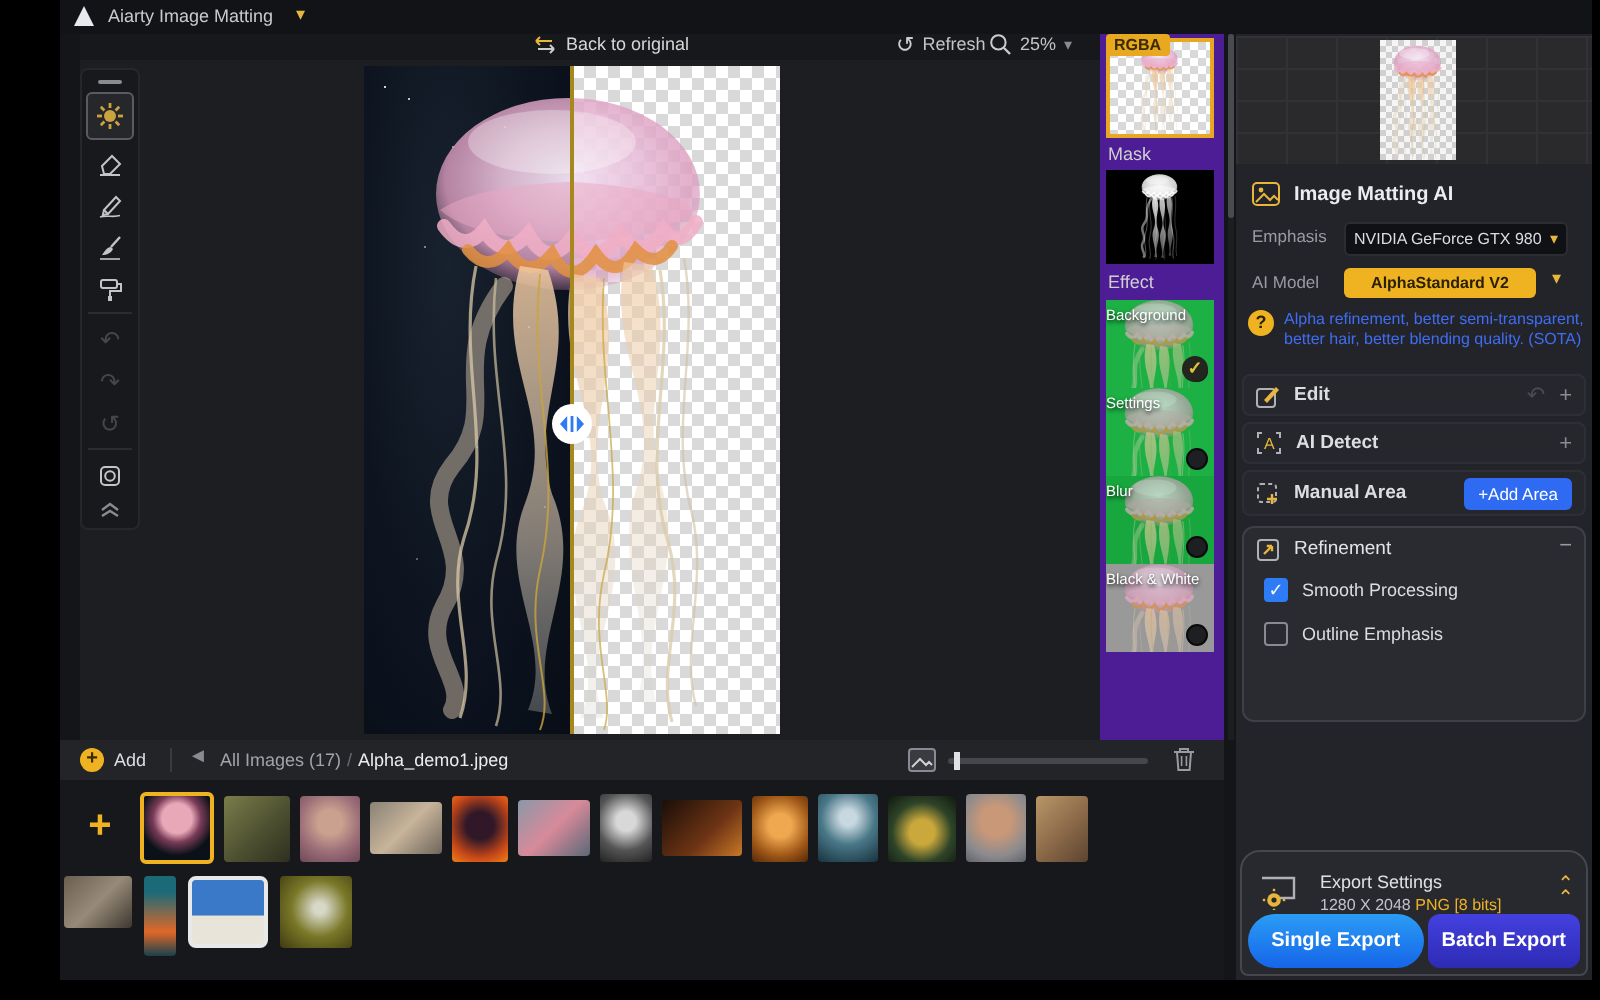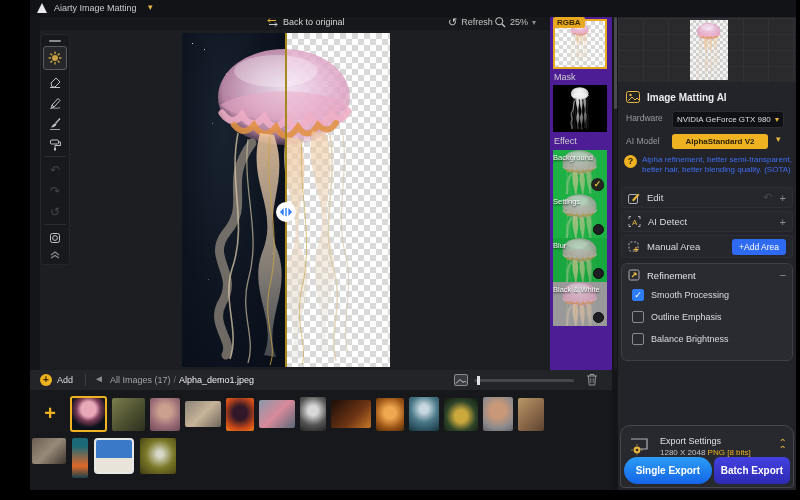--- a/index.html
+++ b/index.html
@@ -96,28 +96,28 @@
   #aimodel-pill { position:absolute; left:54px; top:117px; width:96px; height:15px; background:#efb322;
     border-radius:3px; color:#2a2000; font-size:8px; font-weight:bold; display:flex; align-items:center; justify-content:center; cursor:pointer; }
   #aimodel-chevron { position:absolute; left:158px; top:117px; color:#e8b63c; font-size:9px; cursor:pointer; }
   #hint-row { position:absolute; left:6px; top:138px; right:4px; display:flex; gap:5px; }
   #hint-qmark { width:13px; height:13px; border-radius:50%; background:#efb322; color:#2a2000; font-size:9px;
     font-weight:bold; text-align:center; line-height:13px; flex:0 0 13px; }
   #hint-text { font-size:8px; line-height:10px; color:#3f6df2; }
   .section-row { position:absolute; left:3px; right:3px; height:21px; border:1px solid #2e2f36; border-radius:4px;
     display:flex; align-items:center; gap:7px; padding:0 6px; background:#26272c; }
   #edit-row { top:170px; } #detect-row { top:194px; } #manual-row { top:218px; height:23px; }
-  .section-label { font-size:9.5px; color:#dcdce2; flex:1; }
+  .section-label { font-size:9.5px; color:#dcdce2; flex:1;font-weight:bold; }
   .row-action { font-size:11px; color:#8a8a92; cursor:pointer; }
   .row-action.dim { color:#4a4b52; }
   #add-area-btn { background:#2e6bf2; color:#fff; font-size:8.5px; height:16px; padding:0 7px; border-radius:3px;
     display:flex; align-items:center; gap:2px; cursor:pointer; }
   #refinement-box { position:absolute; left:3px; right:3px; top:246px; height:98px; background:#2a2b31;
     border:1px solid #3f4047; border-radius:6px; }
-  #refinement-header { display:flex; align-items:center; gap:7px; padding:5px 6px 3px; }
+  #refinement-header { display:flex; gap:7px; padding:5px 6px 3px; }
   #refinement-title { font-size:9.5px; color:#e2e2e8; flex:1; }
   #refinement-collapse { color:#9a9aa2; font-size:11px; cursor:pointer; line-height:8px; }
   .cb-row { display:flex; align-items:center; gap:7px; padding:5px 10px; cursor:pointer; }
   .cb-box { width:12px; height:12px; border-radius:2px; border:1px solid #8a8a92; background:transparent;
     color:#fff; font-size:9px; line-height:11px; text-align:center; }
   .cb-box.checked { background:#2e7bf6; border-color:#2e7bf6; }
   .cb-label { font-size:9px; color:#dcdce2; }
 
   
   #export-panel { position:absolute; left:590px; top:425px; right:2px; bottom:2px; background:#28292f;
@@ -368,21 +368,21 @@
       </div>
     </div>
     <div id="matting-title-row">
       <svg width="14" height="12" class="icon-svg">
           <rect x="0.5" y="0.5" width="13" height="11" rx="2" stroke="#e8b63c" stroke-width="1" fill="none"></rect>
           <circle cx="4.5" cy="4" r="1.2" fill="#e8b63c"></circle>
           <path d="M2,10 L6,6 L9,9 L11,7 L13,9" stroke="#e8b63c" stroke-width="1" fill="none"></path>
         </svg>
       <span id="matting-title">Image Matting AI</span>
     </div>
-    <span class="panel-label" id="hardware-row">Hardware</span>
+    <span class="panel-label" id="hardware-row">Emphasis</span>
     <div id="hardware-select">
       <span>NVIDIA GeForce GTX 980</span>
       <span style="color:#e8b63c;font-size:8px">▾</span>
     </div>
     <span class="panel-label" id="aimodel-row">AI Model</span>
     <div id="aimodel-pill">
       <span>AlphaStandard V2</span>
     </div>
     <span id="aimodel-chevron">▾</span>
     <div id="hint-row">
@@ -428,24 +428,20 @@
         <span id="refinement-collapse">−</span>
       </div>
       <div id="refinement-checkboxes">
           <div class="cb-row">
             <span class="cb-box checked">✓</span>
             <span class="cb-label">Smooth Processing</span>
           </div>
           <div class="cb-row">
             <span class="cb-box"></span>
             <span class="cb-label">Outline Emphasis</span>
-          </div>
-          <div class="cb-row">
-            <span class="cb-box"></span>
-            <span class="cb-label">Balance Brightness</span>
           </div>
         </div>
     </div>
   </div>
 
   <div id="export-panel">
     <div id="export-settings-row">
       <svg width="22" height="18" class="icon-svg">
           <path d="M2,2 H18 V12 H10" stroke="#b0b0b6" stroke-width="1.2" fill="none"></path>
           <circle cx="8" cy="13" r="3.4" fill="#e8b63c"></circle>

